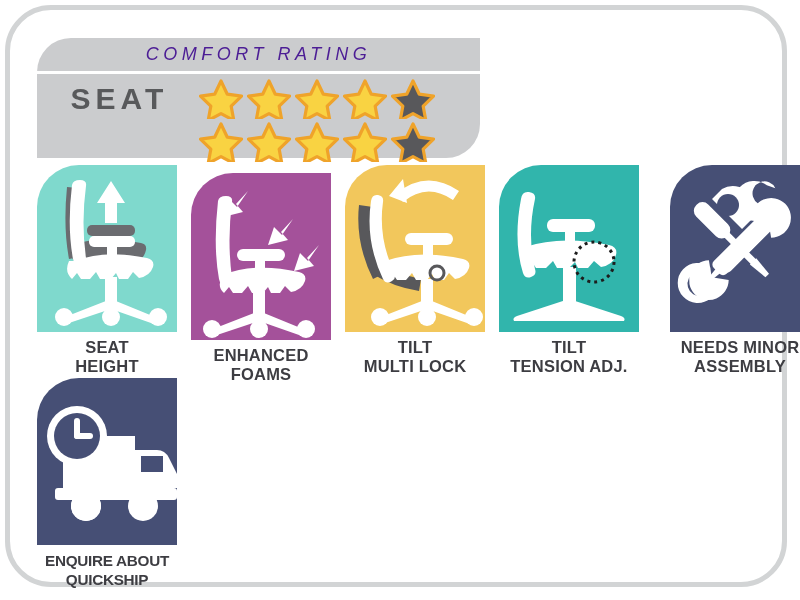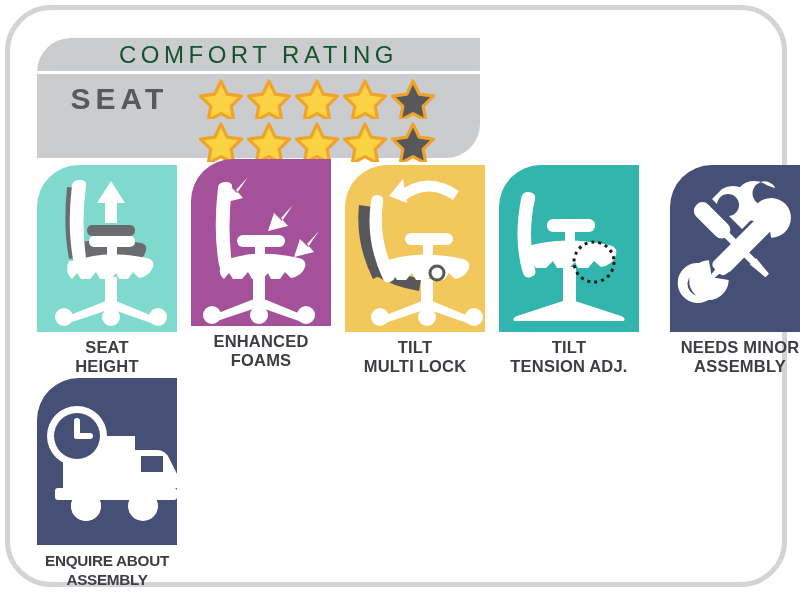--- a/index.html
+++ b/index.html
@@ -17,23 +17,24 @@
 
   
   #rating-panel{
     position:absolute;left:27px;top:28px;width:443px;height:120px;
     background:#cbccce;
     border-top-left-radius:34px;
     border-bottom-right-radius:34px;
   }
   #rating-title{
     position:absolute;left:0;top:0;width:443px;height:33px;
-    line-height:33px;text-align:center;color:#14532d;
-    font-size:24px;letter-spacing:4.5px;font-weight:400;
+    line-height:33px;text-align:center;color:#4c1d95;
+    font-size:18px;letter-spacing:4.5px;font-weight:400;
     white-space:nowrap;
+    font-style:italic;
   }
   #rating-divider{
     position:absolute;left:0;top:33px;width:443px;height:3px;background:#ffffff;
   }
   .rating-row{
     position:absolute;left:0;width:443px;height:42px;
   }
   .rating-row.r0{top:40px;}
   .rating-row.r1{top:83px;}
   .row-label{
@@ -129,21 +130,21 @@
           <circle cx="74" cy="152" r="9"></circle>
           <circle cx="121" cy="152" r="9"></circle>
           <polygon points="74,16 88,38 80,38 80,58 68,58 68,38 60,38"></polygon>
         </g>
       </svg>
     </div>
     <div class="tile-label">SEAT
 HEIGHT</div>
   </div>
 
-  <div class="tile" id="tile-1" style="left:181px;top:149px;">
+  <div class="tile" id="tile-1" style="left:181px;top:163px;">
     <div class="tile-art" style="background:#a4519a;">
       <svg width="140" height="167" viewBox="0 0 140 167">
         <g fill="#ffffff">
           <path d="M27 28 q-5 45 1 78 q1 6 7 6 q6 0 6 -7 q-5 -37 0 -76 q1 -6 -6 -6 q-7 0 -8 5 z"></path>
           <rect x="46" y="76" width="48" height="12" rx="6"></rect>
           <rect x="64" y="82" width="10" height="22"></rect>
           <path d="M32 102 q32 -13 76 -3 q8 2 6 9 q-3 9 -14 11 l-6 -6 -5 7 -9 0 -3 -6 -5 6 -11 0 -4 -7 -6 7 -9 0 -4 -6 -5 6 q-8 -7 -1 -18 z"></path>
           <rect x="62" y="118" width="12" height="24"></rect>
           <path d="M68 138 l-46 18 q-4 2 -2 5 q2 3 6 1 l42 -14 40 14 q4 2 6 -1 q2 -3 -2 -5 z"></path>
           <circle cx="21" cy="156" r="9"></circle>
@@ -265,16 +266,16 @@
           <circle cx="106" cy="128" r="15"></circle>
 
           <circle cx="40" cy="58" r="30"></circle>
           <circle cx="40" cy="58" r="23" fill="#464f75"></circle>
           <rect x="37" y="40" width="6" height="21" rx="3"></rect>
           <rect x="37" y="55" width="19" height="6" rx="3"></rect>
         </g>
       </svg>
     </div>
     <div class="tile-label">ENQUIRE ABOUT
-ASSEMBLY</div>
+QUICKSHIP</div>
   </div>
 
 </div>
 
 </body></html>

